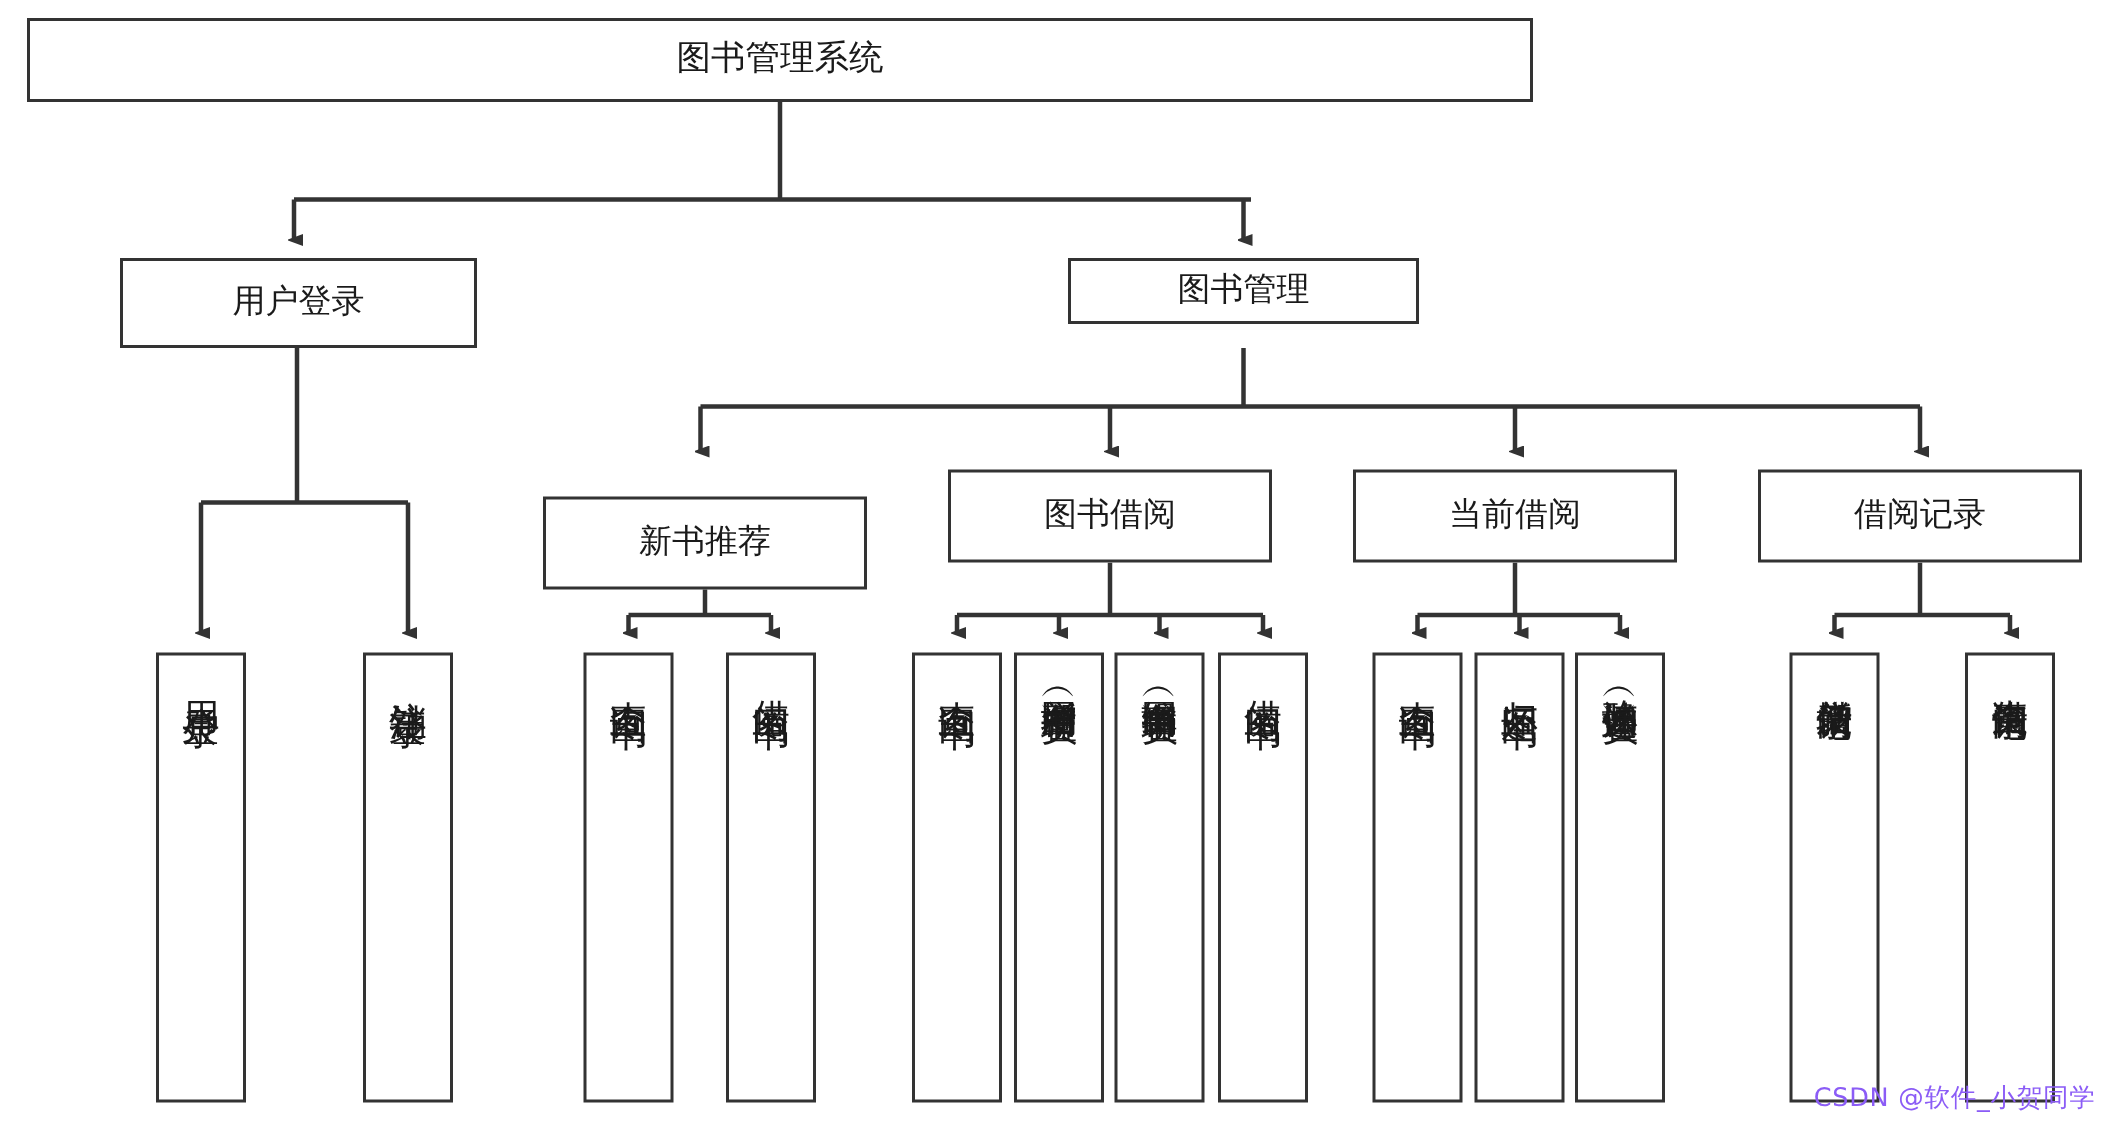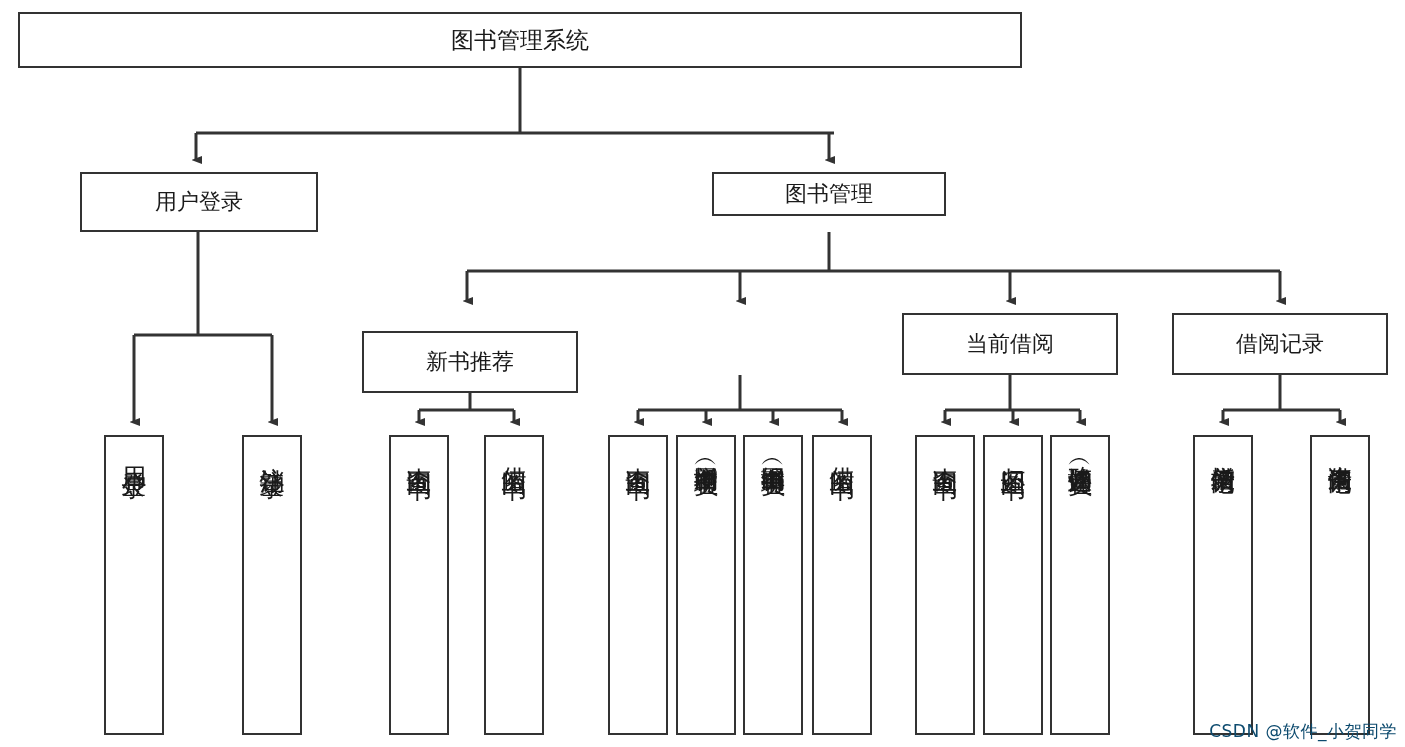--- a/index.html
+++ b/index.html
@@ -39,20 +39,21 @@
     text-align: center;
     line-height: 1.15;
     white-space: nowrap;
   }
   
   .node.h .node-label {
     font-size: 22px;
   }
   .node.root .node-label {
     font-size: 23px;
+    font-family: Liberation Mono, monospace;
   }
   
   .node.v {
     align-items: flex-start;
     padding-top: 6px;
   }
   .node.v .node-label {
     writing-mode: vertical-rl;
     text-orientation: upright;
     font-size: 25px;
@@ -63,21 +64,21 @@
   }
   .node.v.tall .node-label {
     font-size: 24px;
     letter-spacing: 1px;
   }
   #watermark {
     position: absolute;
     right: 8px;
     bottom: 4px;
     font-size: 17px;
-    color: #0c4a6e;
+    color: #8b5cf6;
     letter-spacing: 0.5px;
     z-index: 5;
     white-space: nowrap;
   }
 </style>
 </head>
 <body>
 
 <div id="canvas">
 
@@ -140,20 +141,23 @@
   </div>
 
   <div class="node h" style="left:712px; top:172px; width:234px; height:44px;">
     <span class="node-label">图书管理</span>
   </div>
 
   <div class="node h" style="left:362px; top:313px; width:216px; height:62px;margin-top:18px;">
     <span class="node-label">新书推荐</span>
   </div>
 
+  <div class="node h" style="left:632px; top:313px; width:216px; height:62px;">
+    <span class="node-label">图书借阅</span>
+  </div>
 
   <div class="node h" style="left:1172px; top:313px; width:216px; height:62px;">
     <span class="node-label">借阅记录</span>
   </div>
 
   <div class="node h" style="left:902px; top:313px; width:216px; height:62px;">
     <span class="node-label">当前借阅</span>
   </div>
 
   <div class="node v" style="left:104px; top:435px; width:60px; height:300px;">

